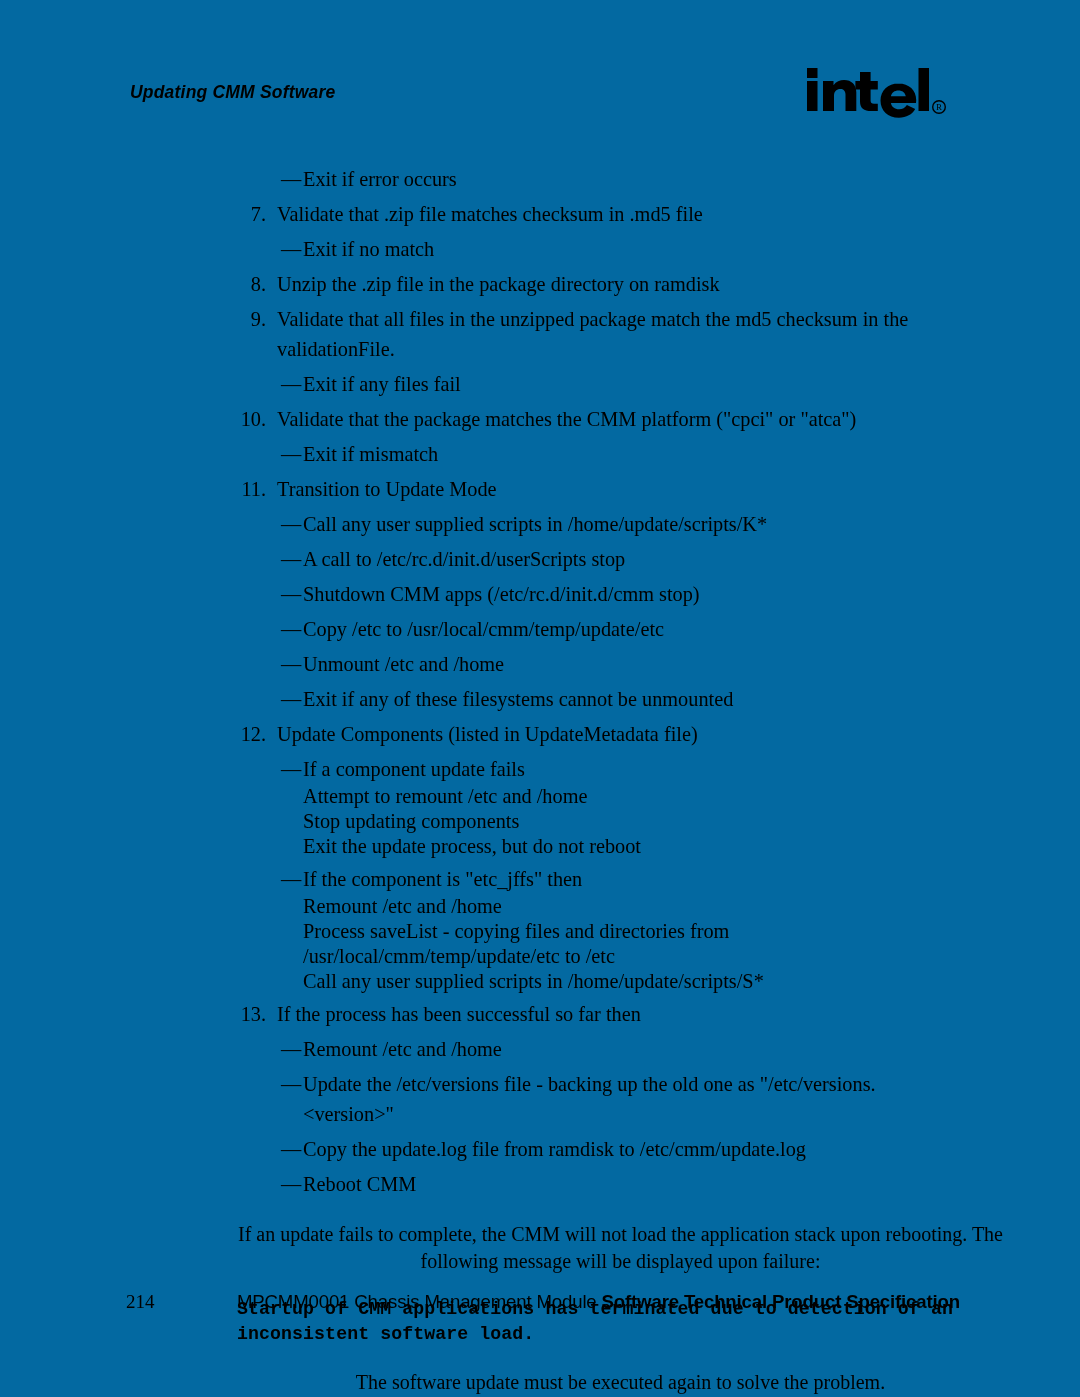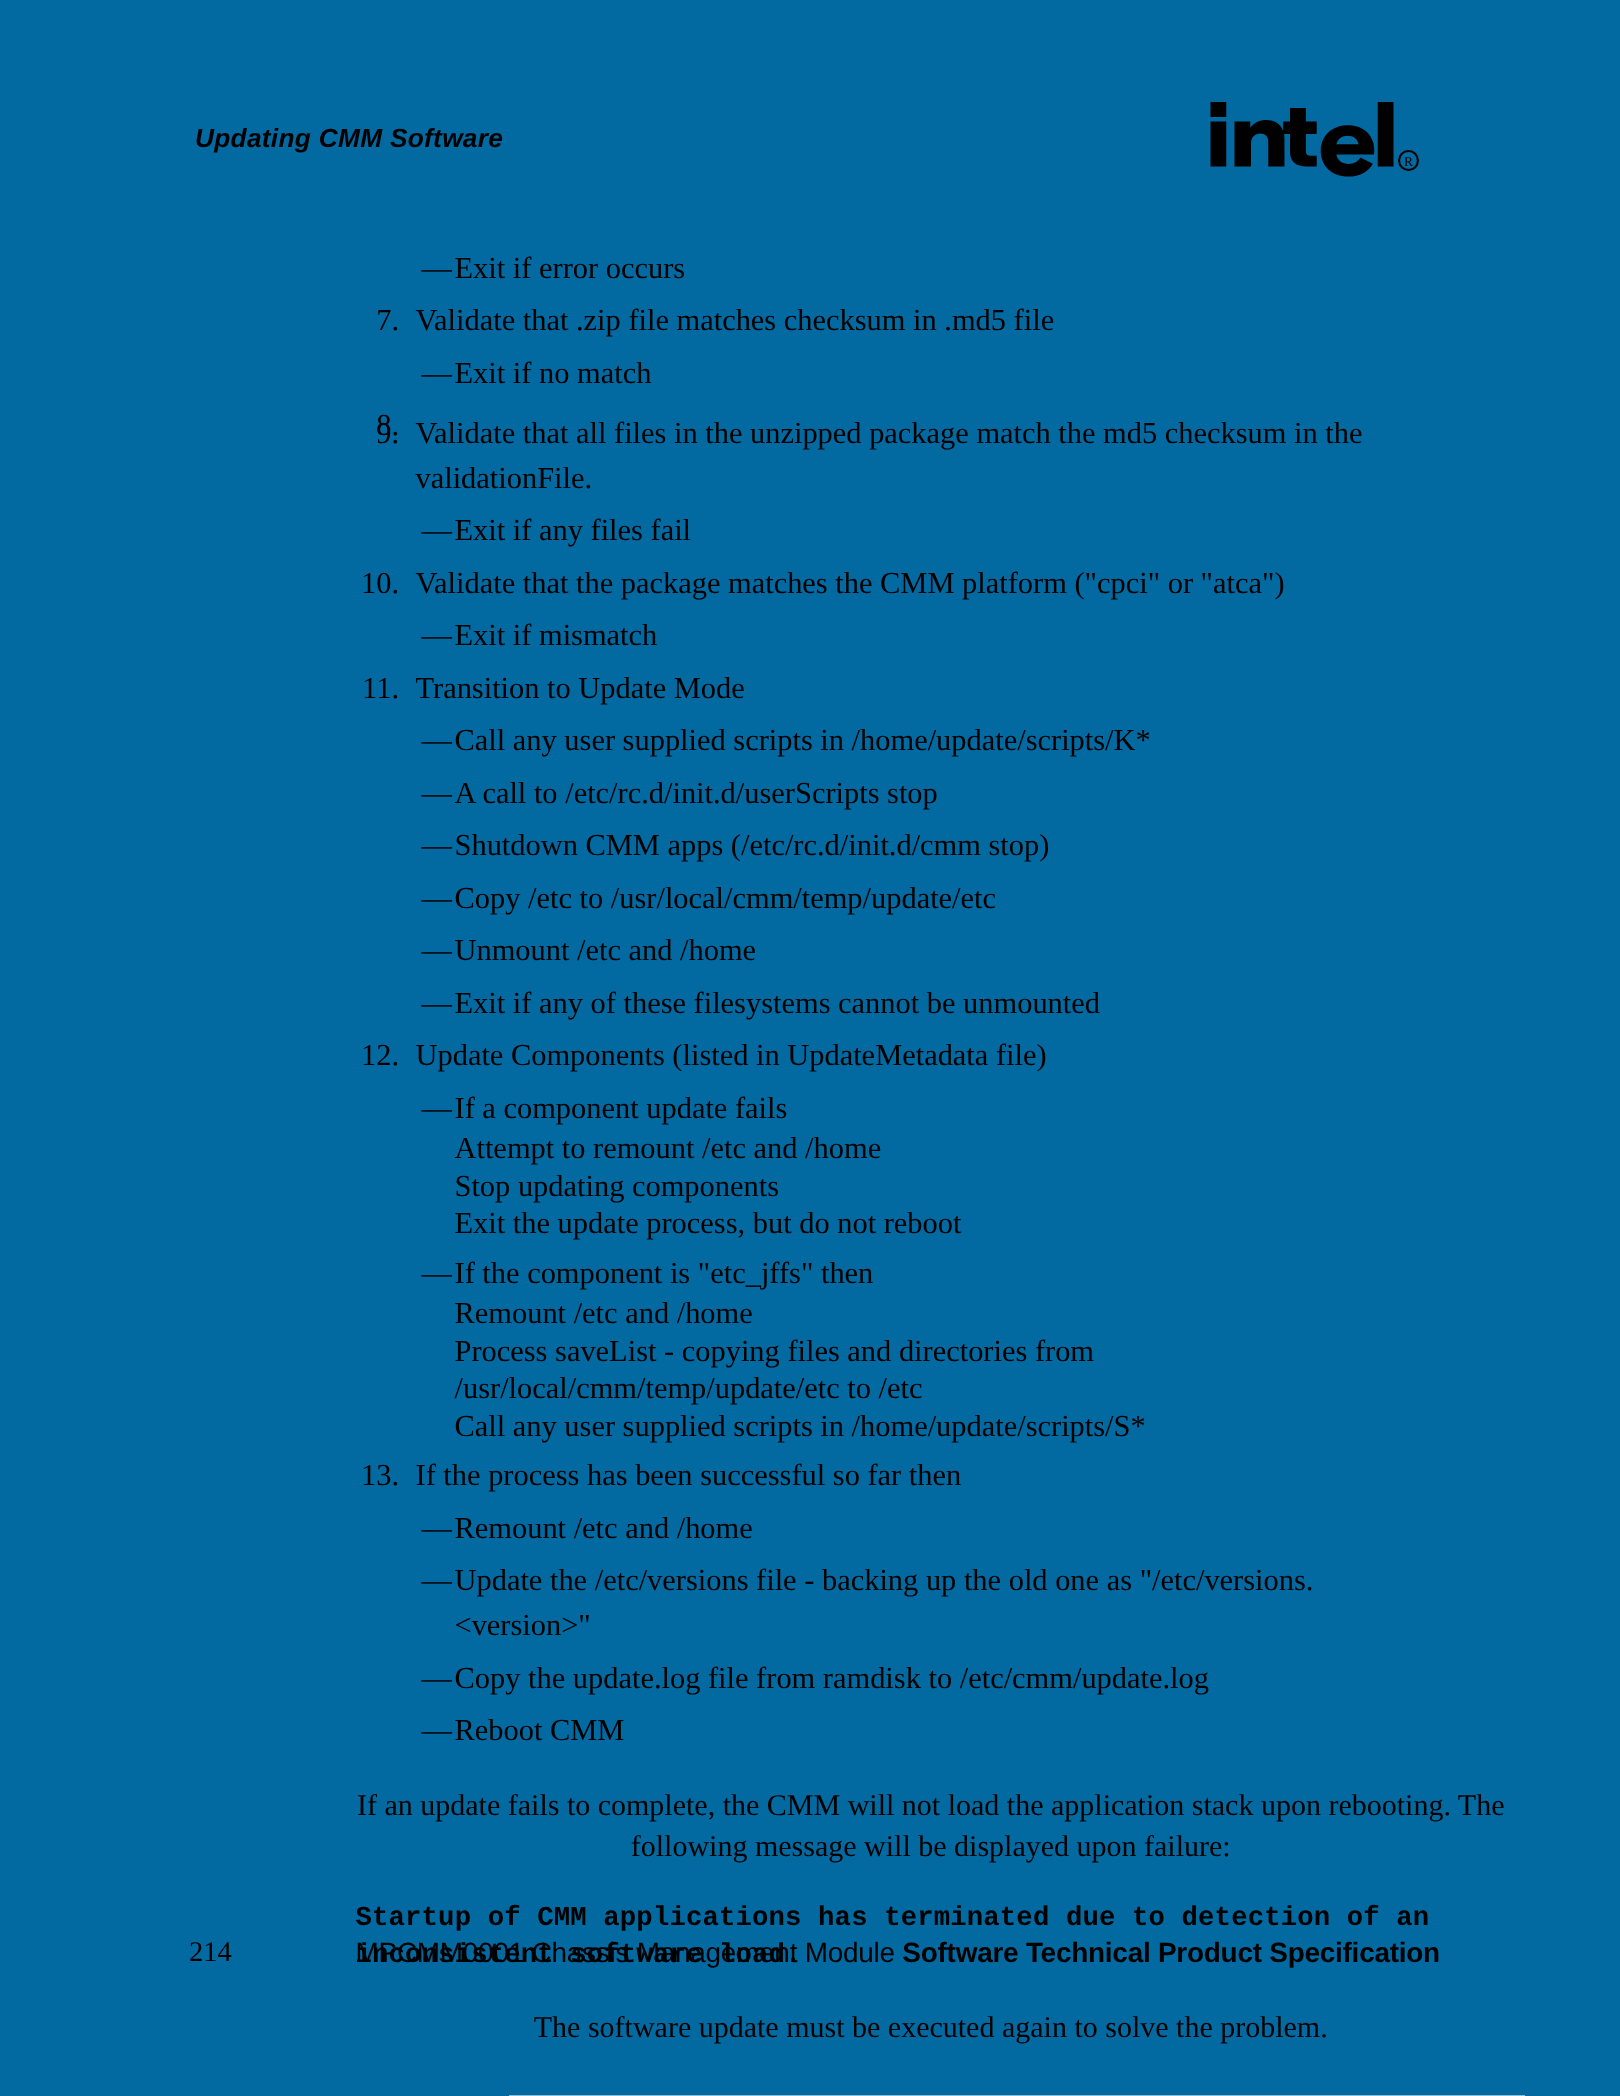--- a/index.html
+++ b/index.html
@@ -197,21 +197,21 @@
     <div class="step">
       <span class="num">7.</span><span>Validate that .zip file matches checksum in .md5 file</span>
     </div>
     <div class="gap-group"></div>
     <div class="sub">
       <span class="dash">—</span><span>Exit if no match</span>
     </div>
     <div class="gap-group"></div>
 
     <div class="step">
-      <span class="num">8.</span>
+      <span class="num">8.</span><span>Unzip the .zip file in the package directory on ramdisk</span>
     </div>
     <div class="gap-group"></div>
 
     <div class="step">
       <span class="num">9.</span><span>Validate that all files in the unzipped package match the md5 checksum in the validationFile.</span>
     </div>
     <div class="gap-group"></div>
     <div class="sub">
       <span class="dash">—</span><span>Exit if any files fail</span>
     </div>

